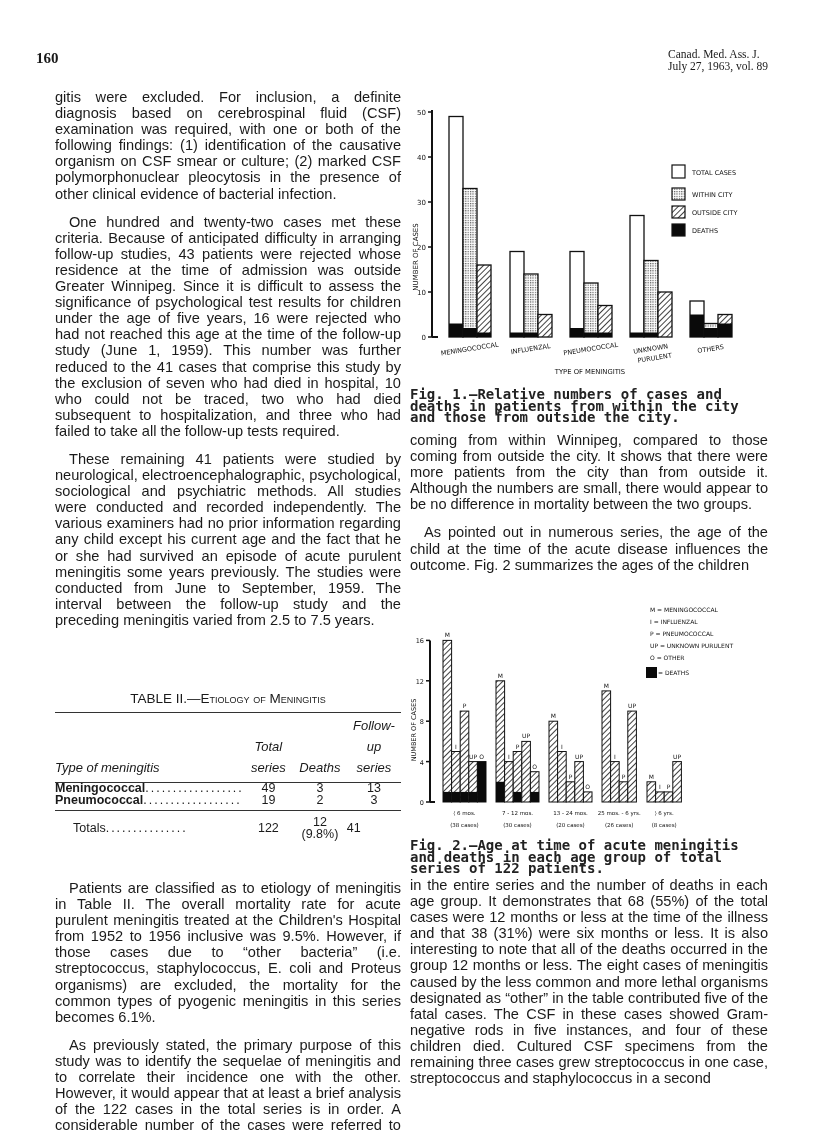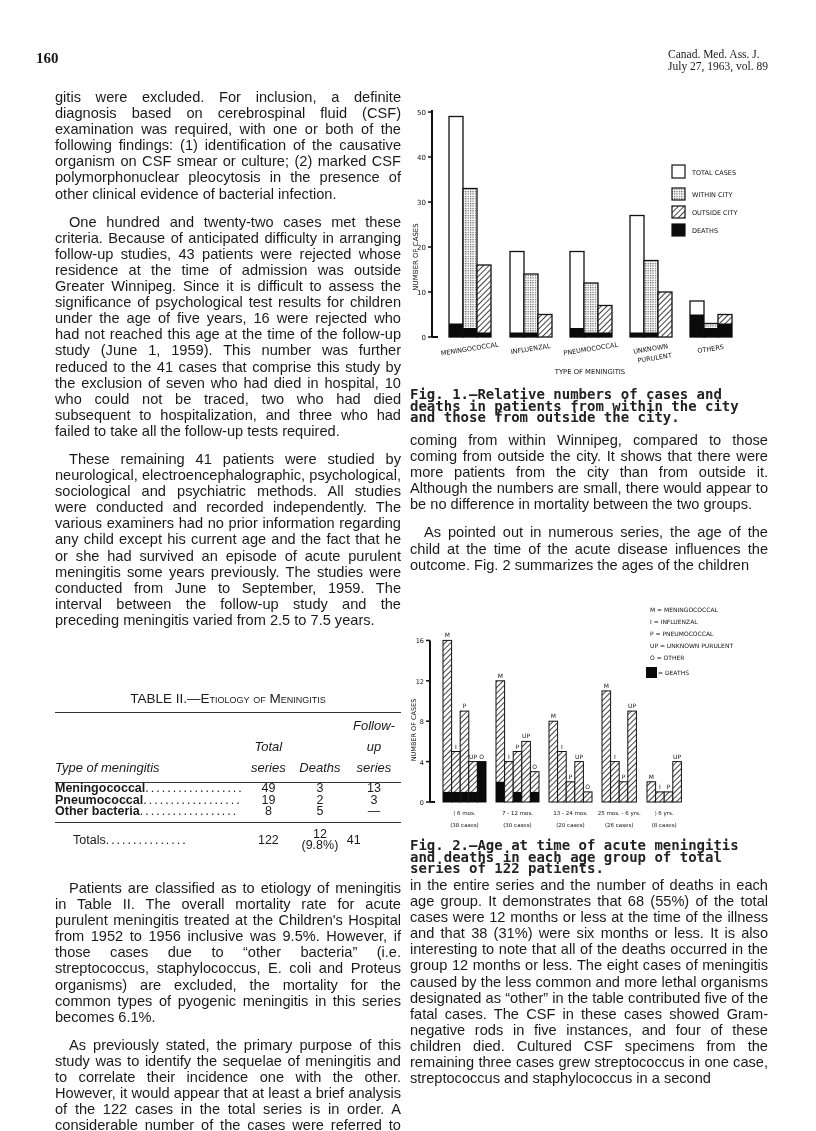--- a/index.html
+++ b/index.html
@@ -69,26 +69,20 @@
           <td class="lbl"><span>Meningococcal</span><span class="dots">..................</span></td>
           <td class="n">49</td>
           <td class="n">3</td>
           <td class="n">13</td>
         </tr>
         <tr>
           <td class="lbl"><span>Pneumococcal</span><span class="dots">..................</span></td>
           <td class="n">19</td>
           <td class="n">2</td>
           <td class="n">3</td>
-        </tr>
-        <tr>
-          <td class="lbl"><span>Other bacteria</span><span class="dots">..................</span></td>
-          <td class="n">8</td>
-          <td class="n">5</td>
-          <td class="n">—</td>
         </tr>
       </tbody>
     <tfoot>
       <tr>
         <td class="lbl" style="font-weight:normal;padding-left:18px"><span>Totals</span><span class="dots">...............</span></td>
         <td class="n">122</td>
         <td class="n">12 (9.8%)</td>
         <td>41</td>
       </tr>
     </tfoot>

